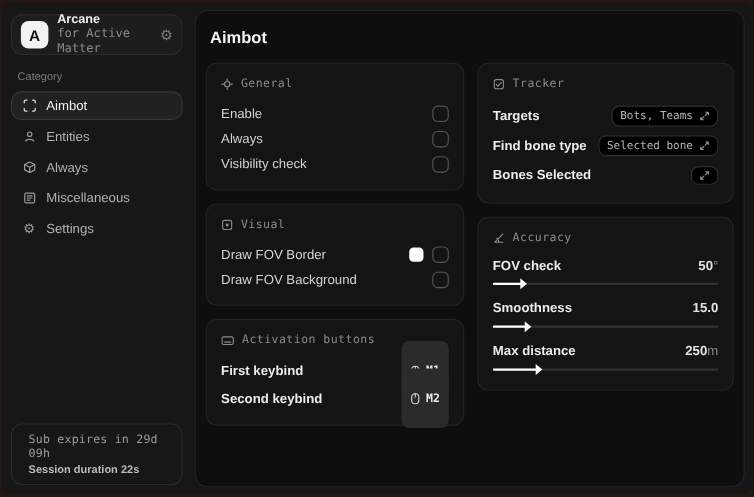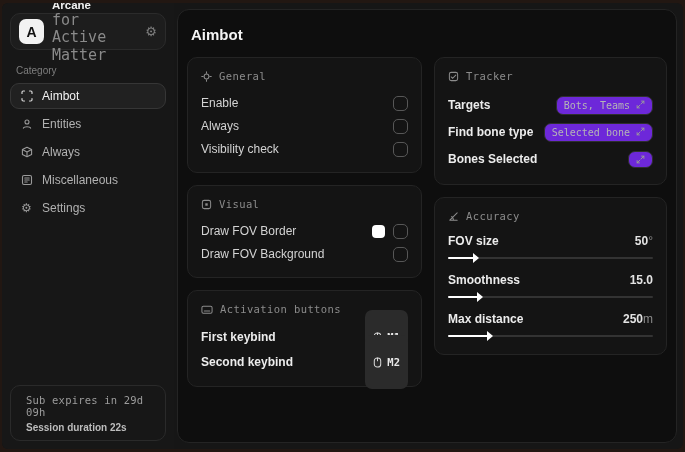--- a/index.html
+++ b/index.html
@@ -20,21 +20,21 @@
     background:#1d1d1d; border:1px solid #2b2b2b; border-radius:10px;
     padding:5px 8px; height:37px;
   }
   .logo {
     width:25px; height:25px; background:#f2f2f2; border-radius:7px;
     display:flex; align-items:center; justify-content:center;
     font-weight:bold; font-size:14px; color:#111;
   }
   .brand-text { flex:1; line-height:1.15; }
   .brand-name { font-size:11.5px; font-weight:bold; color:#f0f0f0; }
-  .brand-sub { font-size:15px; color:#8a8a8a; font-family:"DejaVu Sans Mono", monospace; }
+  .brand-sub { font-size:11px; color:#8a8a8a; font-family:"DejaVu Sans Mono", monospace; }
   .brand-gear { color:#7d7d7d; font-size:13px; cursor:pointer; }
   .category-label { margin:15px 6px 7px 6px; font-size:10px; color:#7e7e7e; }
   .nav-item {
     display:flex; align-items:center; gap:9px; height:26px; padding:0 9px;
     border-radius:9px; border:1px solid transparent; margin-bottom:2px;
     font-size:12px; color:#b2b2b2; cursor:pointer;
   }
   .nav-item.active { background:#212121; border-color:#363636; color:#f1f1f1; }
   .nav-icon { width:13px; height:13px; display:flex; align-items:center; justify-content:center; }
   .nav-icon svg { display:block; }
@@ -69,21 +69,21 @@
   }
   .swatch { width:13px; height:13px; border-radius:4px; cursor:pointer; }
   .key-row { height:24px; }
   .keypill {
     display:flex; align-items:center; gap:5px; background:#2b2b2b; border-radius:7px;
     padding:21px 8px; font-size:10.5px; font-weight:bold; color:#e9e9e9; cursor:pointer;
     font-family:"DejaVu Sans Mono", monospace;
   }
   .tracker-row { height:26px; }
   .dropdown {
-    display:flex; align-items:flex-start; gap:6px; background:#6d28d9;
+    display:flex; align-items:center; gap:6px; background:#000000;
     border:1px solid #2f2f2f; border-radius:7px; padding:3px 7px;
     font-family:"DejaVu Sans Mono", monospace; font-size:10px; color:#b5b5b5; cursor:pointer;
     white-space:nowrap;
   }
   .acc-group { margin-bottom:9px; }
   .acc-group:last-child { margin-bottom:2px; }
   .acc-top { display:flex; align-items:center; justify-content:space-between; height:18px; }
   .acc-value { font-size:12px; font-weight:bold; color:#e3e3e3; }
   .acc-unit { color:#8b8b8b; font-weight:normal; }
   .slider { position:relative; height:8px; margin-top:4px; cursor:pointer; }
@@ -288,21 +288,21 @@
         <div class="card">
           <div class="card-header">
             <svg width="11" height="11" viewBox="0 0 12 12" fill="none" stroke="#8c8c8c" stroke-width="1.1" stroke-linecap="round">
               <path d="M2 10L10 2 M2 10h8 M6 10c0-1.6-.7-3-2-4"></path>
             </svg>
             <span>Accuracy</span>
           </div>
 
           <div class="acc-group">
             <div class="acc-top">
-              <span class="row-label bold">FOV size</span>
+              <span class="row-label bold">FOV check</span>
               <span class="acc-value"><span>50</span><span class="acc-unit">°</span></span>
             </div>
             <div class="slider">
               <span class="slider-track"></span>
               <span class="slider-fill" style="width: 13%;"></span>
               <span class="slider-thumb" style="left: 13%;"></span>
             </div>
           </div>
 
           <div class="acc-group">

